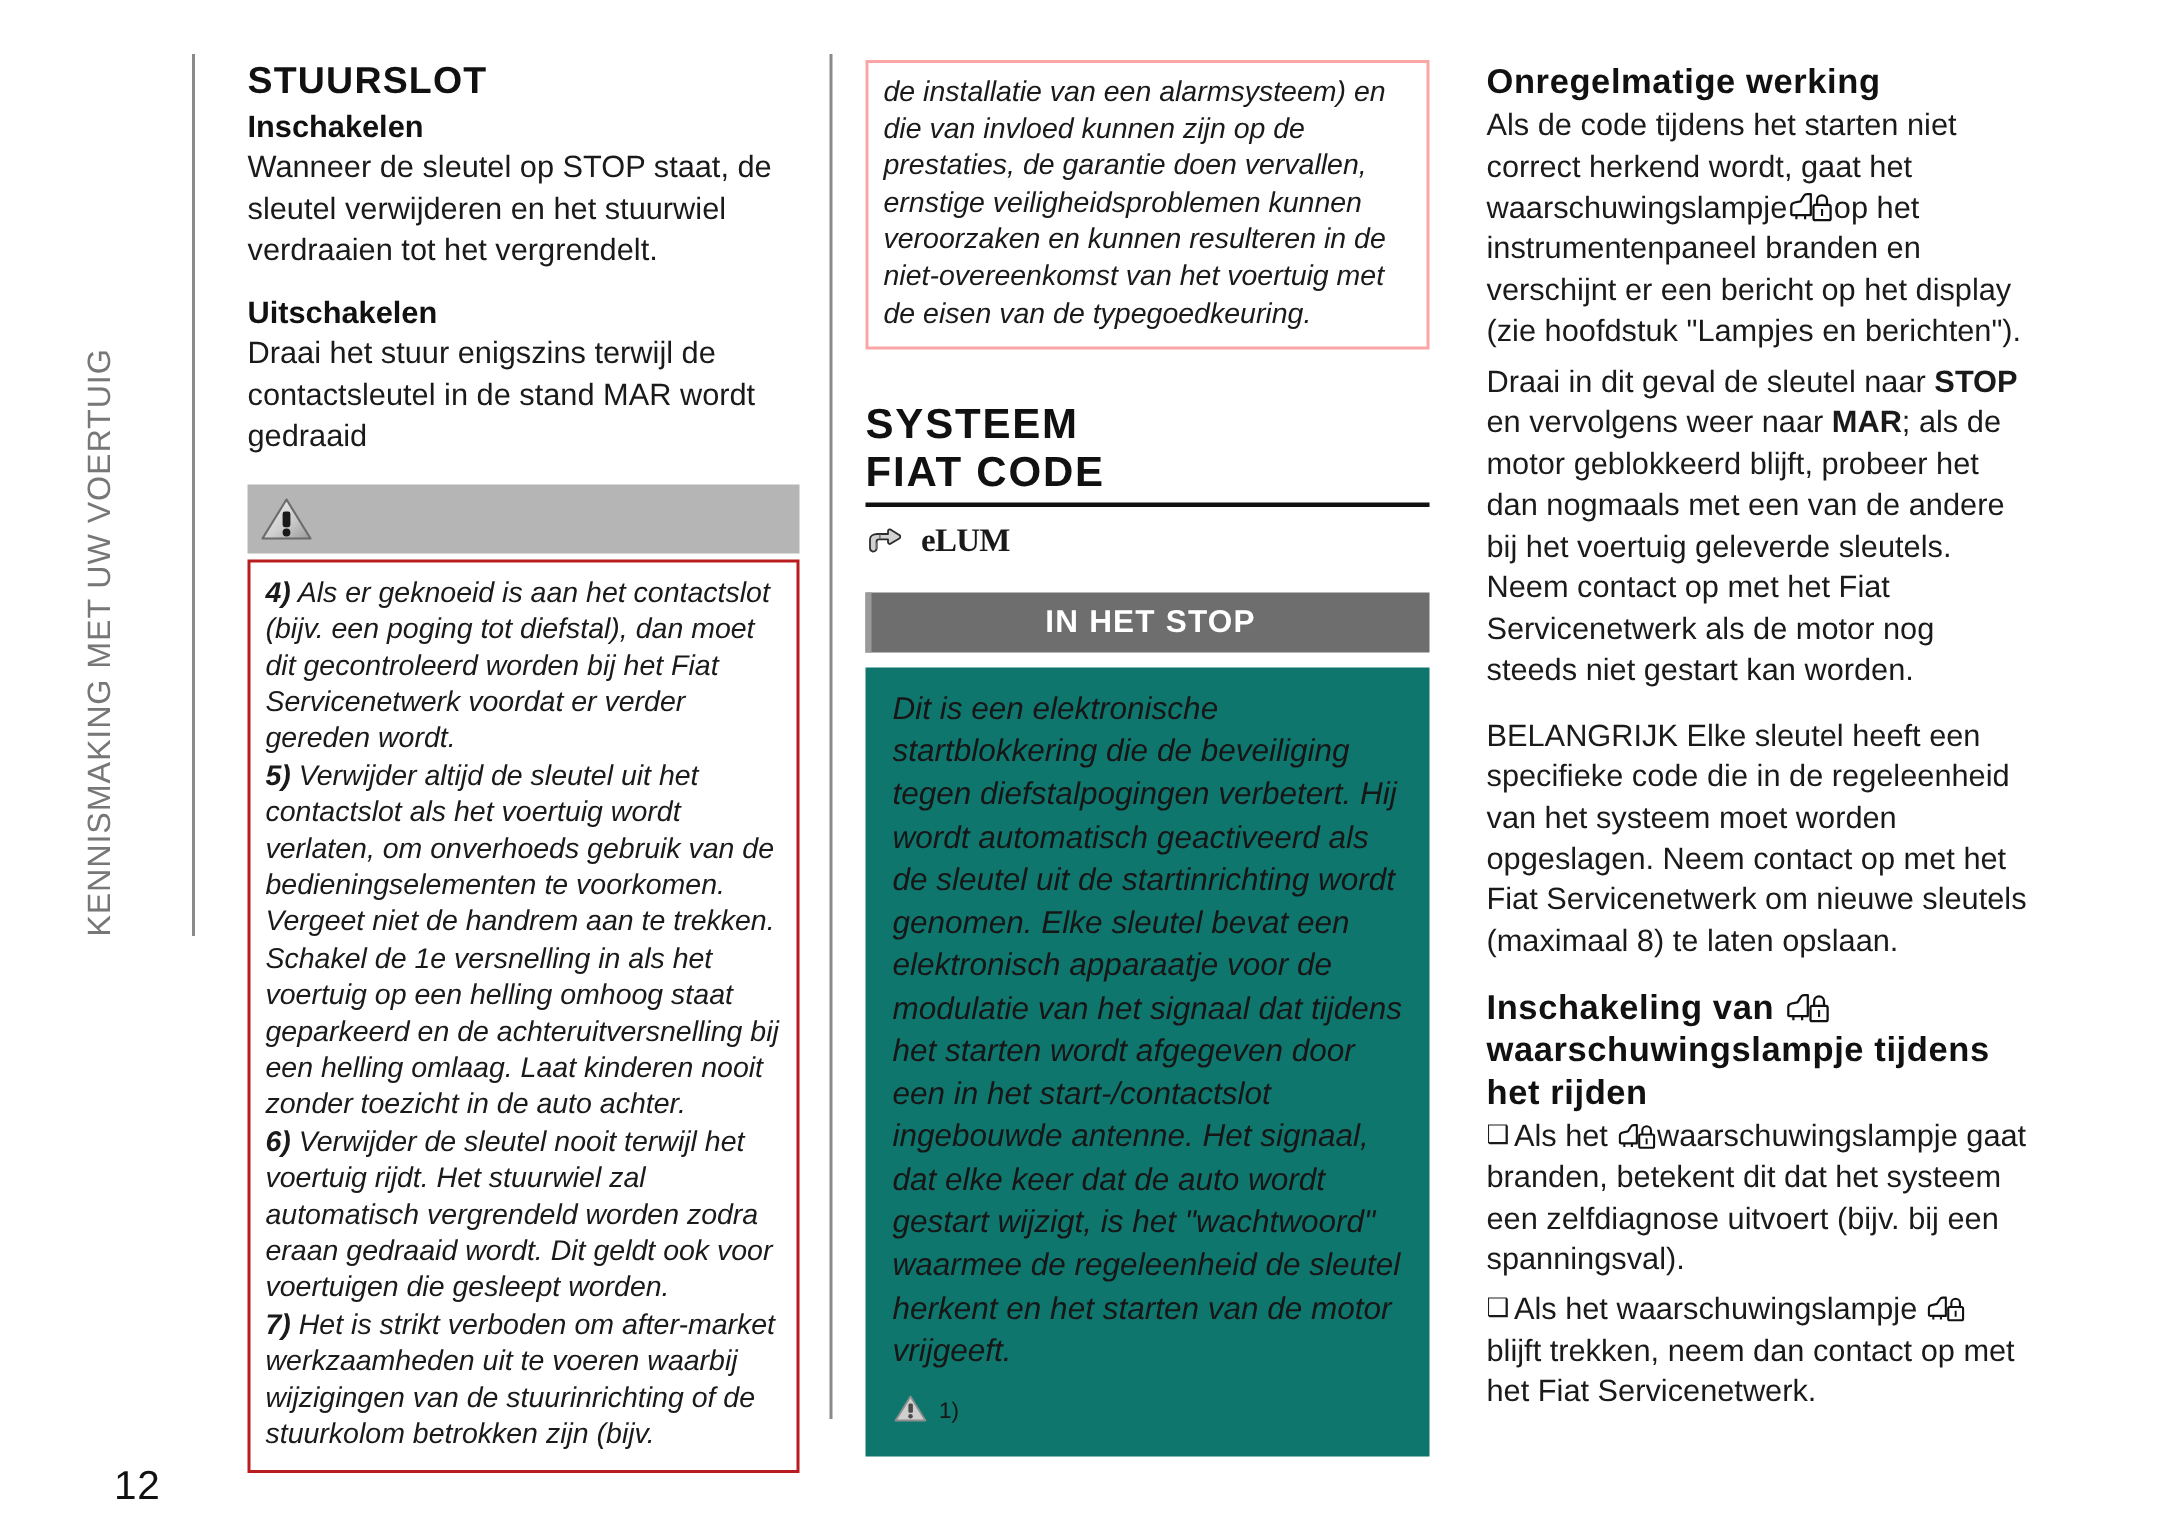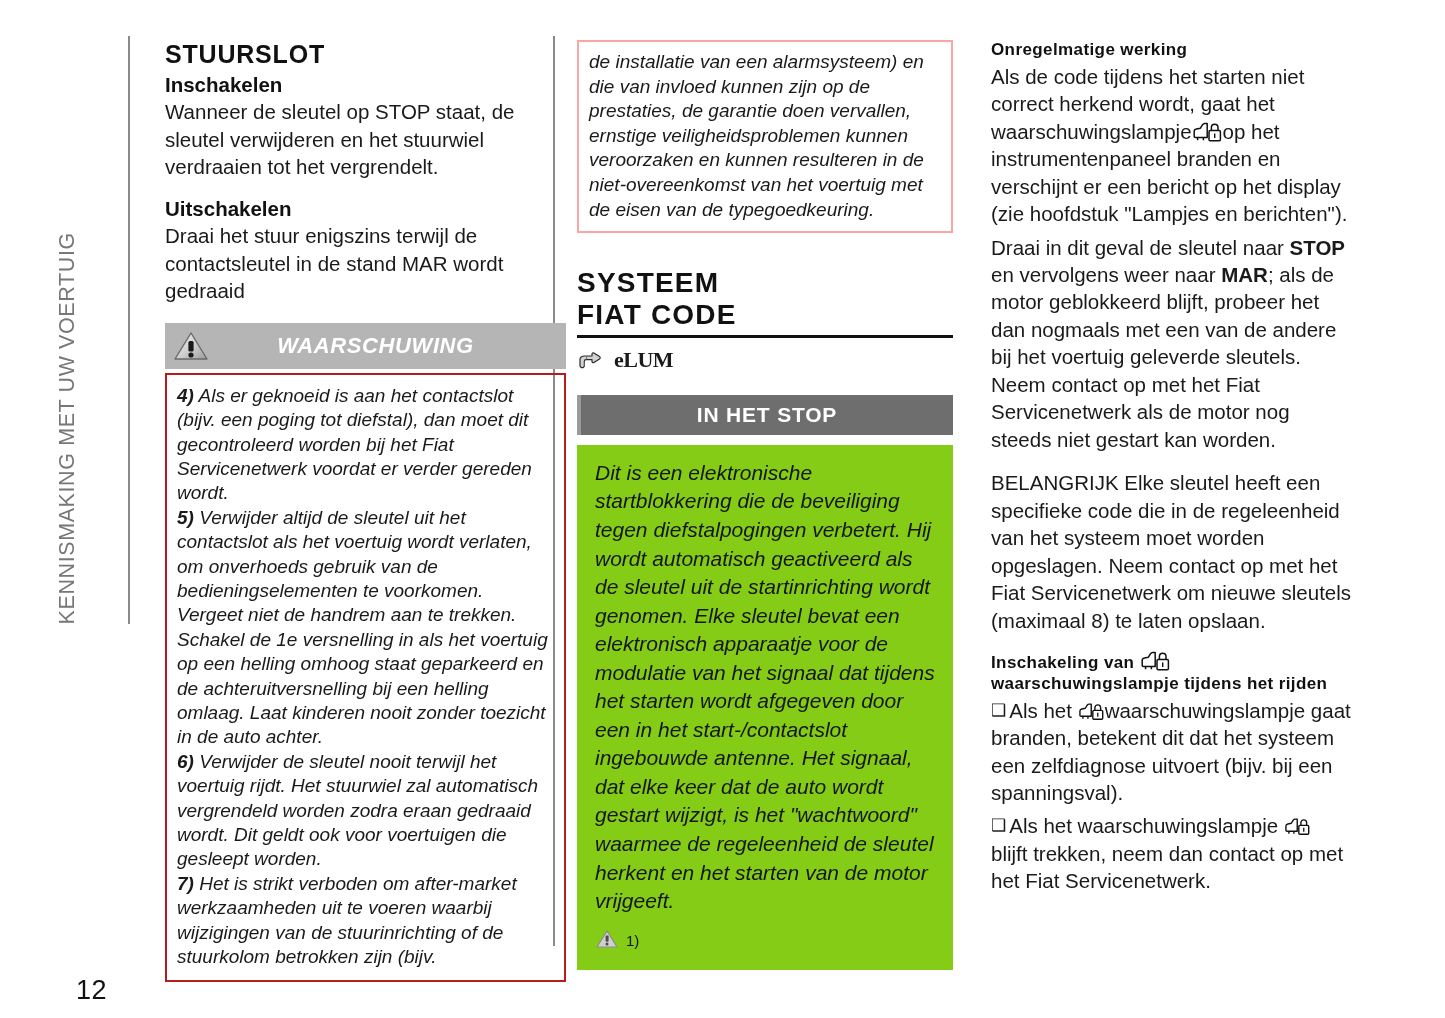--- a/index.html
+++ b/index.html
@@ -70,21 +70,21 @@
     width: 2px;
     background: #8a8a8a;
   }
   #divider-1 { left: 553px; top: 36px; height: 910px; }
 
   
   .col {
     position: absolute;
     top: 40px;
   }
-  #col-left   { left: 165px;  width: 401px; }
+  #col-left   { left: 165px;  width: 368px; }
   #col-mid    { left: 577px;  width: 376px; }
   #col-right  { left: 991px;  width: 362px; }
 
   
   h1.sect-title {
     font-size: 25px;
     font-weight: 800;
     letter-spacing: 0.8px;
     margin: 0 0 4px 0;
     line-height: 1.15;
@@ -175,40 +175,40 @@
     border-left: 4px solid #9a9a9a;
   }
   .kort-header span {
     color: #fff;
     font-size: 21px;
     font-weight: 700;
     letter-spacing: 0.8px;
   }
   .kort-body {
     margin-top: 10px;
-    background: #84cc16;
+    background: #0f766e;
     padding: 14px 18px 16px 18px;
     font-style: italic;
     font-size: 21px;
     line-height: 1.36;
     color: #161616;
   }
   .kort-body p { margin: 0; }
   .kort-foot {
     display: flex;
     align-items: center;
     gap: 7px;
     margin-top: 12px;
     font-style: normal;
     font-size: 15px;
   }
 
   
   h2.bold-head {
-    font-size: 17px;
+    font-size: 23px;
     font-weight: 800;
     letter-spacing: 0.4px;
     margin: 0 0 2px 0;
     line-height: 1.22;
     color: #111;
   }
   .strong { font-weight: 700; }
   .bullet-sq {
     font-size: 17px;
     line-height: 1;
@@ -261,21 +261,20 @@
               <stop offset="0" stop-color="#f2f2f2"></stop>
               <stop offset="0.55" stop-color="#cfcfcf"></stop>
               <stop offset="1" stop-color="#9a9a9a"></stop>
             </linearGradient>
           </defs>
           <path d="M18 3 L34 29 L2 29 Z" fill="url(#tg)" stroke="#6b6b6b" stroke-width="1.4" stroke-linejoin="round"></path>
           <rect x="15.4" y="11" width="5.2" height="10.5" rx="1.6" fill="#1a1a1a"></rect>
           <circle cx="18" cy="25" r="2.6" fill="#1a1a1a"></circle>
         </svg>
       </span>
-      <span class="warn-header-title">WAARSCHUWING</span>
     </div>
 
     <div class="warn-body">
       <p>
         <span class="num">4)</span>
         <span>Als er geknoeid is aan het contactslot (bijv. een poging tot diefstal), dan moet dit gecontroleerd worden bij het Fiat Servicenetwerk voordat er verder gereden wordt.</span>
       </p>
       <p>
         <span class="num">5)</span>
         <span>Verwijder altijd de sleutel uit het contactslot als het voertuig wordt verlaten, om onverhoeds gebruik van de bedieningselementen te voorkomen. Vergeet niet de handrem aan te trekken. Schakel de 1e versnelling in als het voertuig op een helling omhoog staat geparkeerd en de achteruitversnelling bij een helling omlaag. Laat kinderen nooit zonder toezicht in de auto achter.</span>

